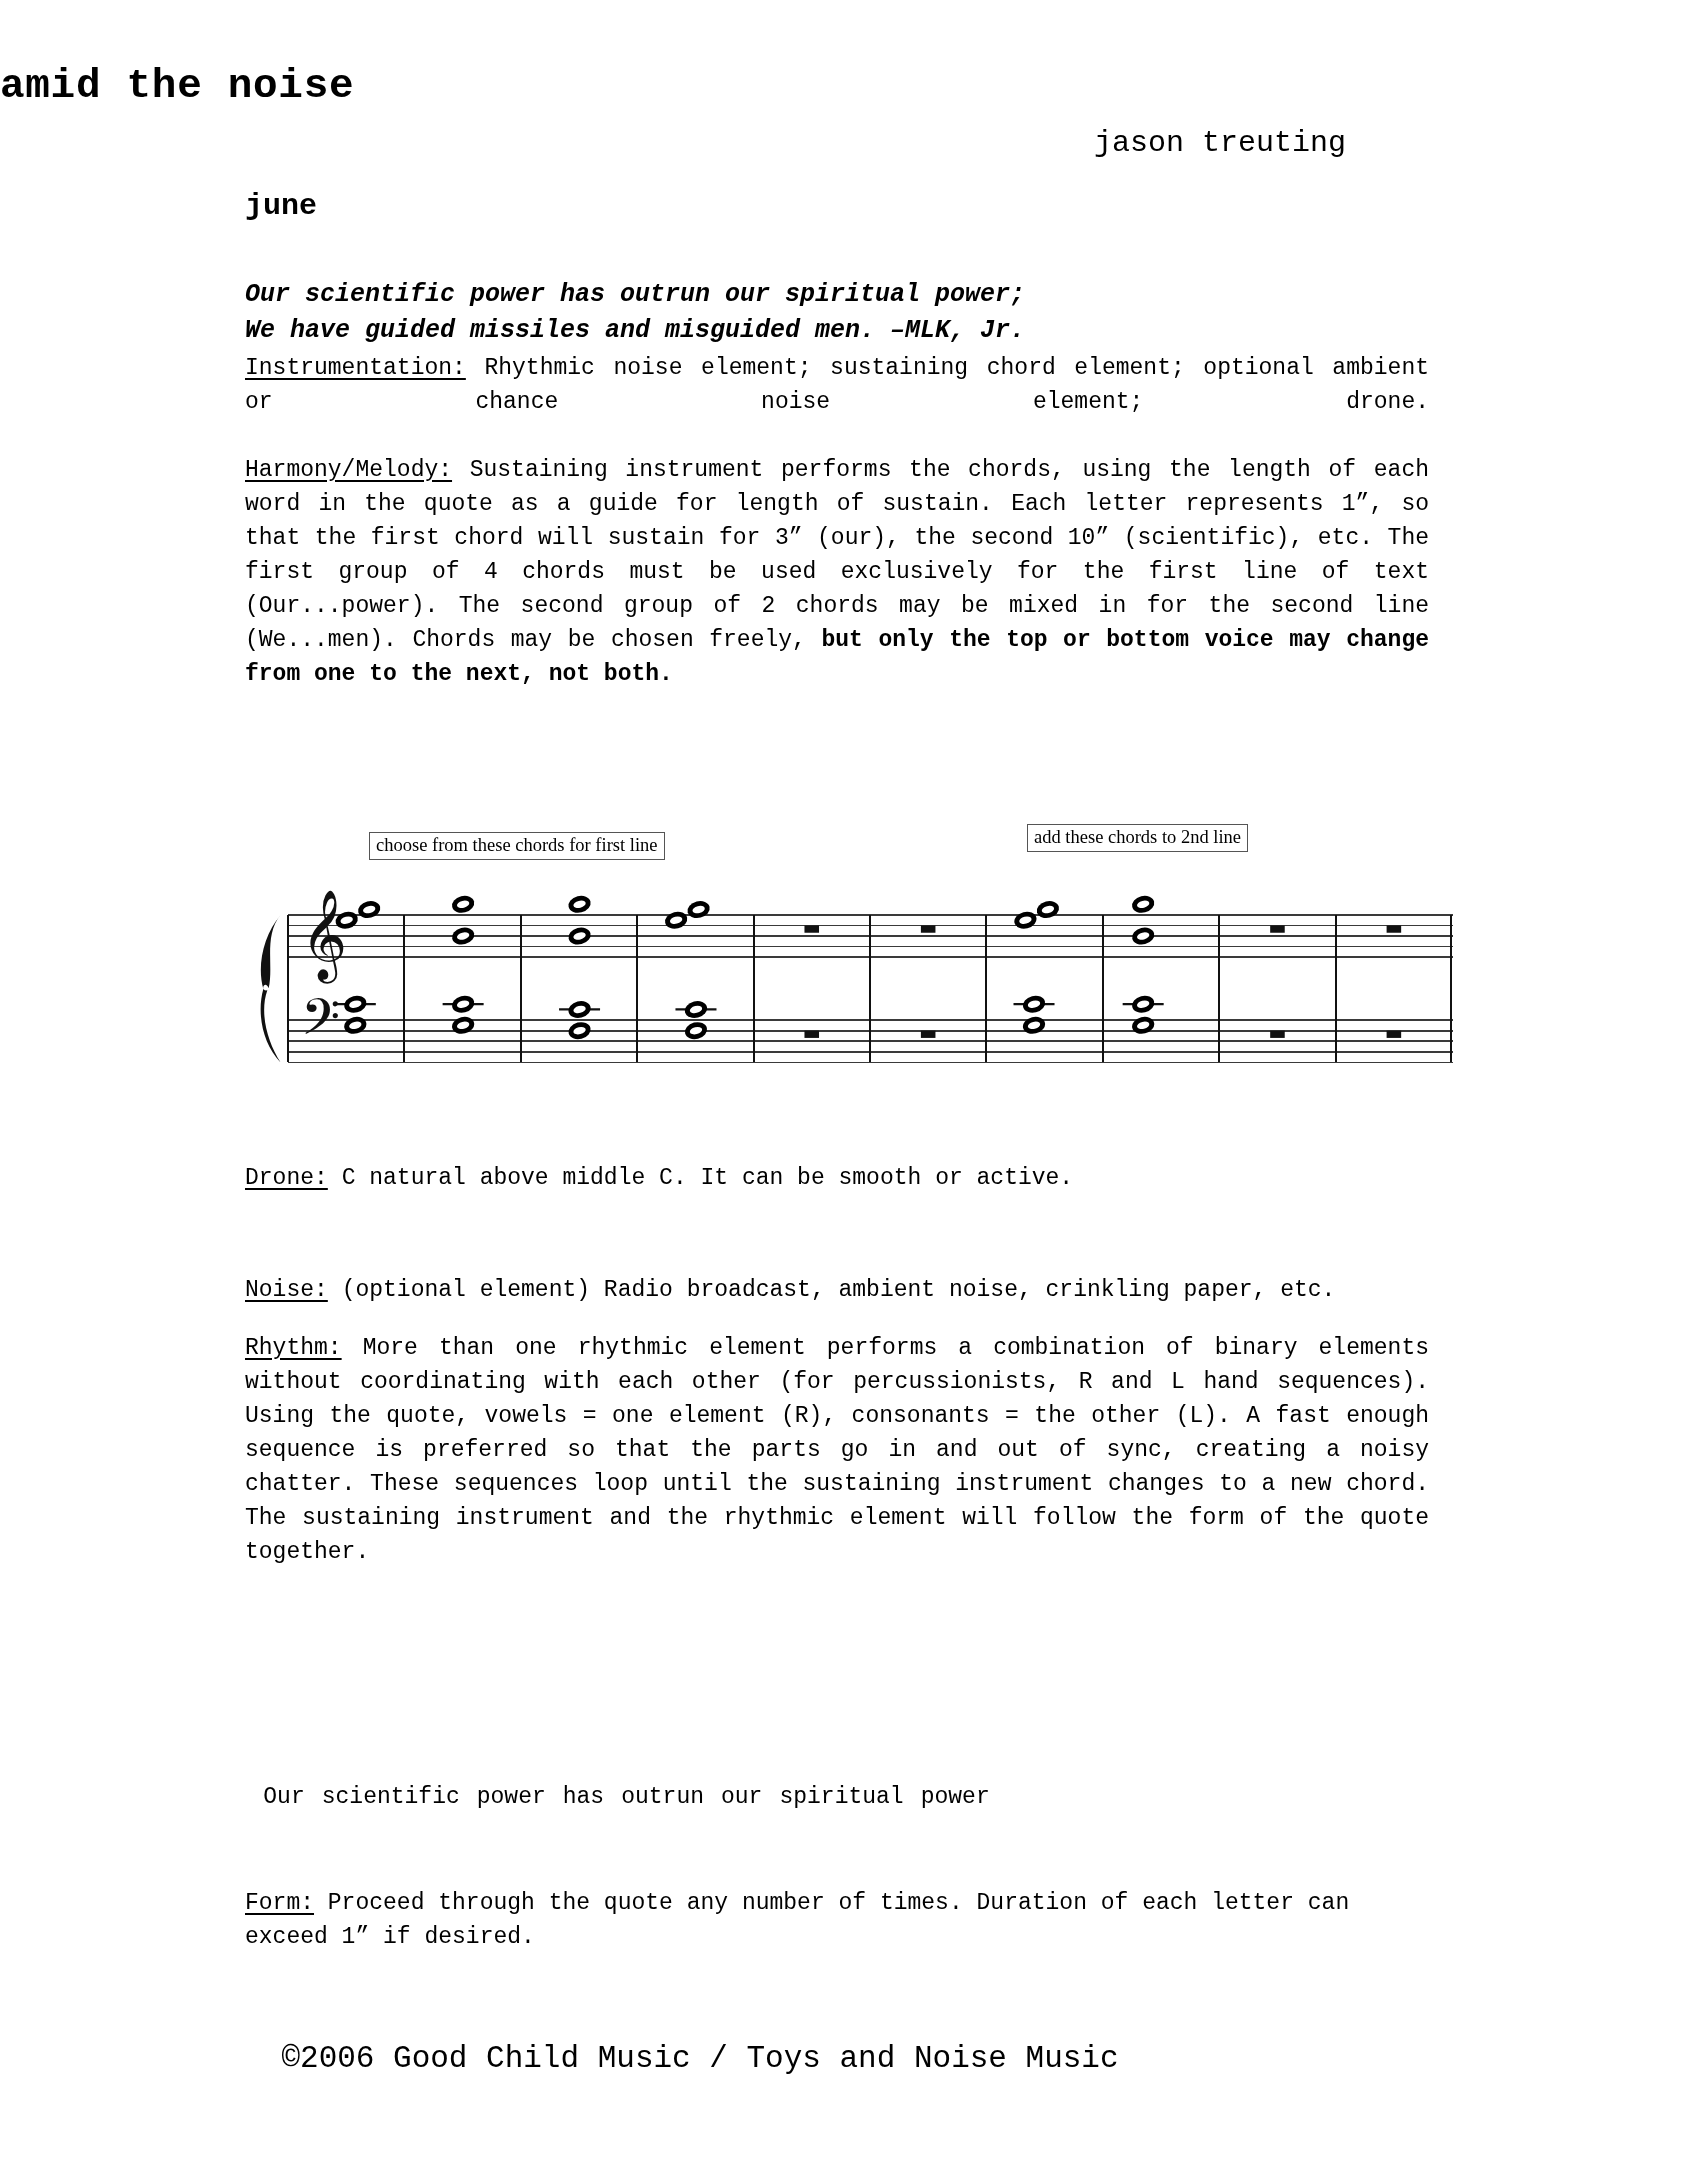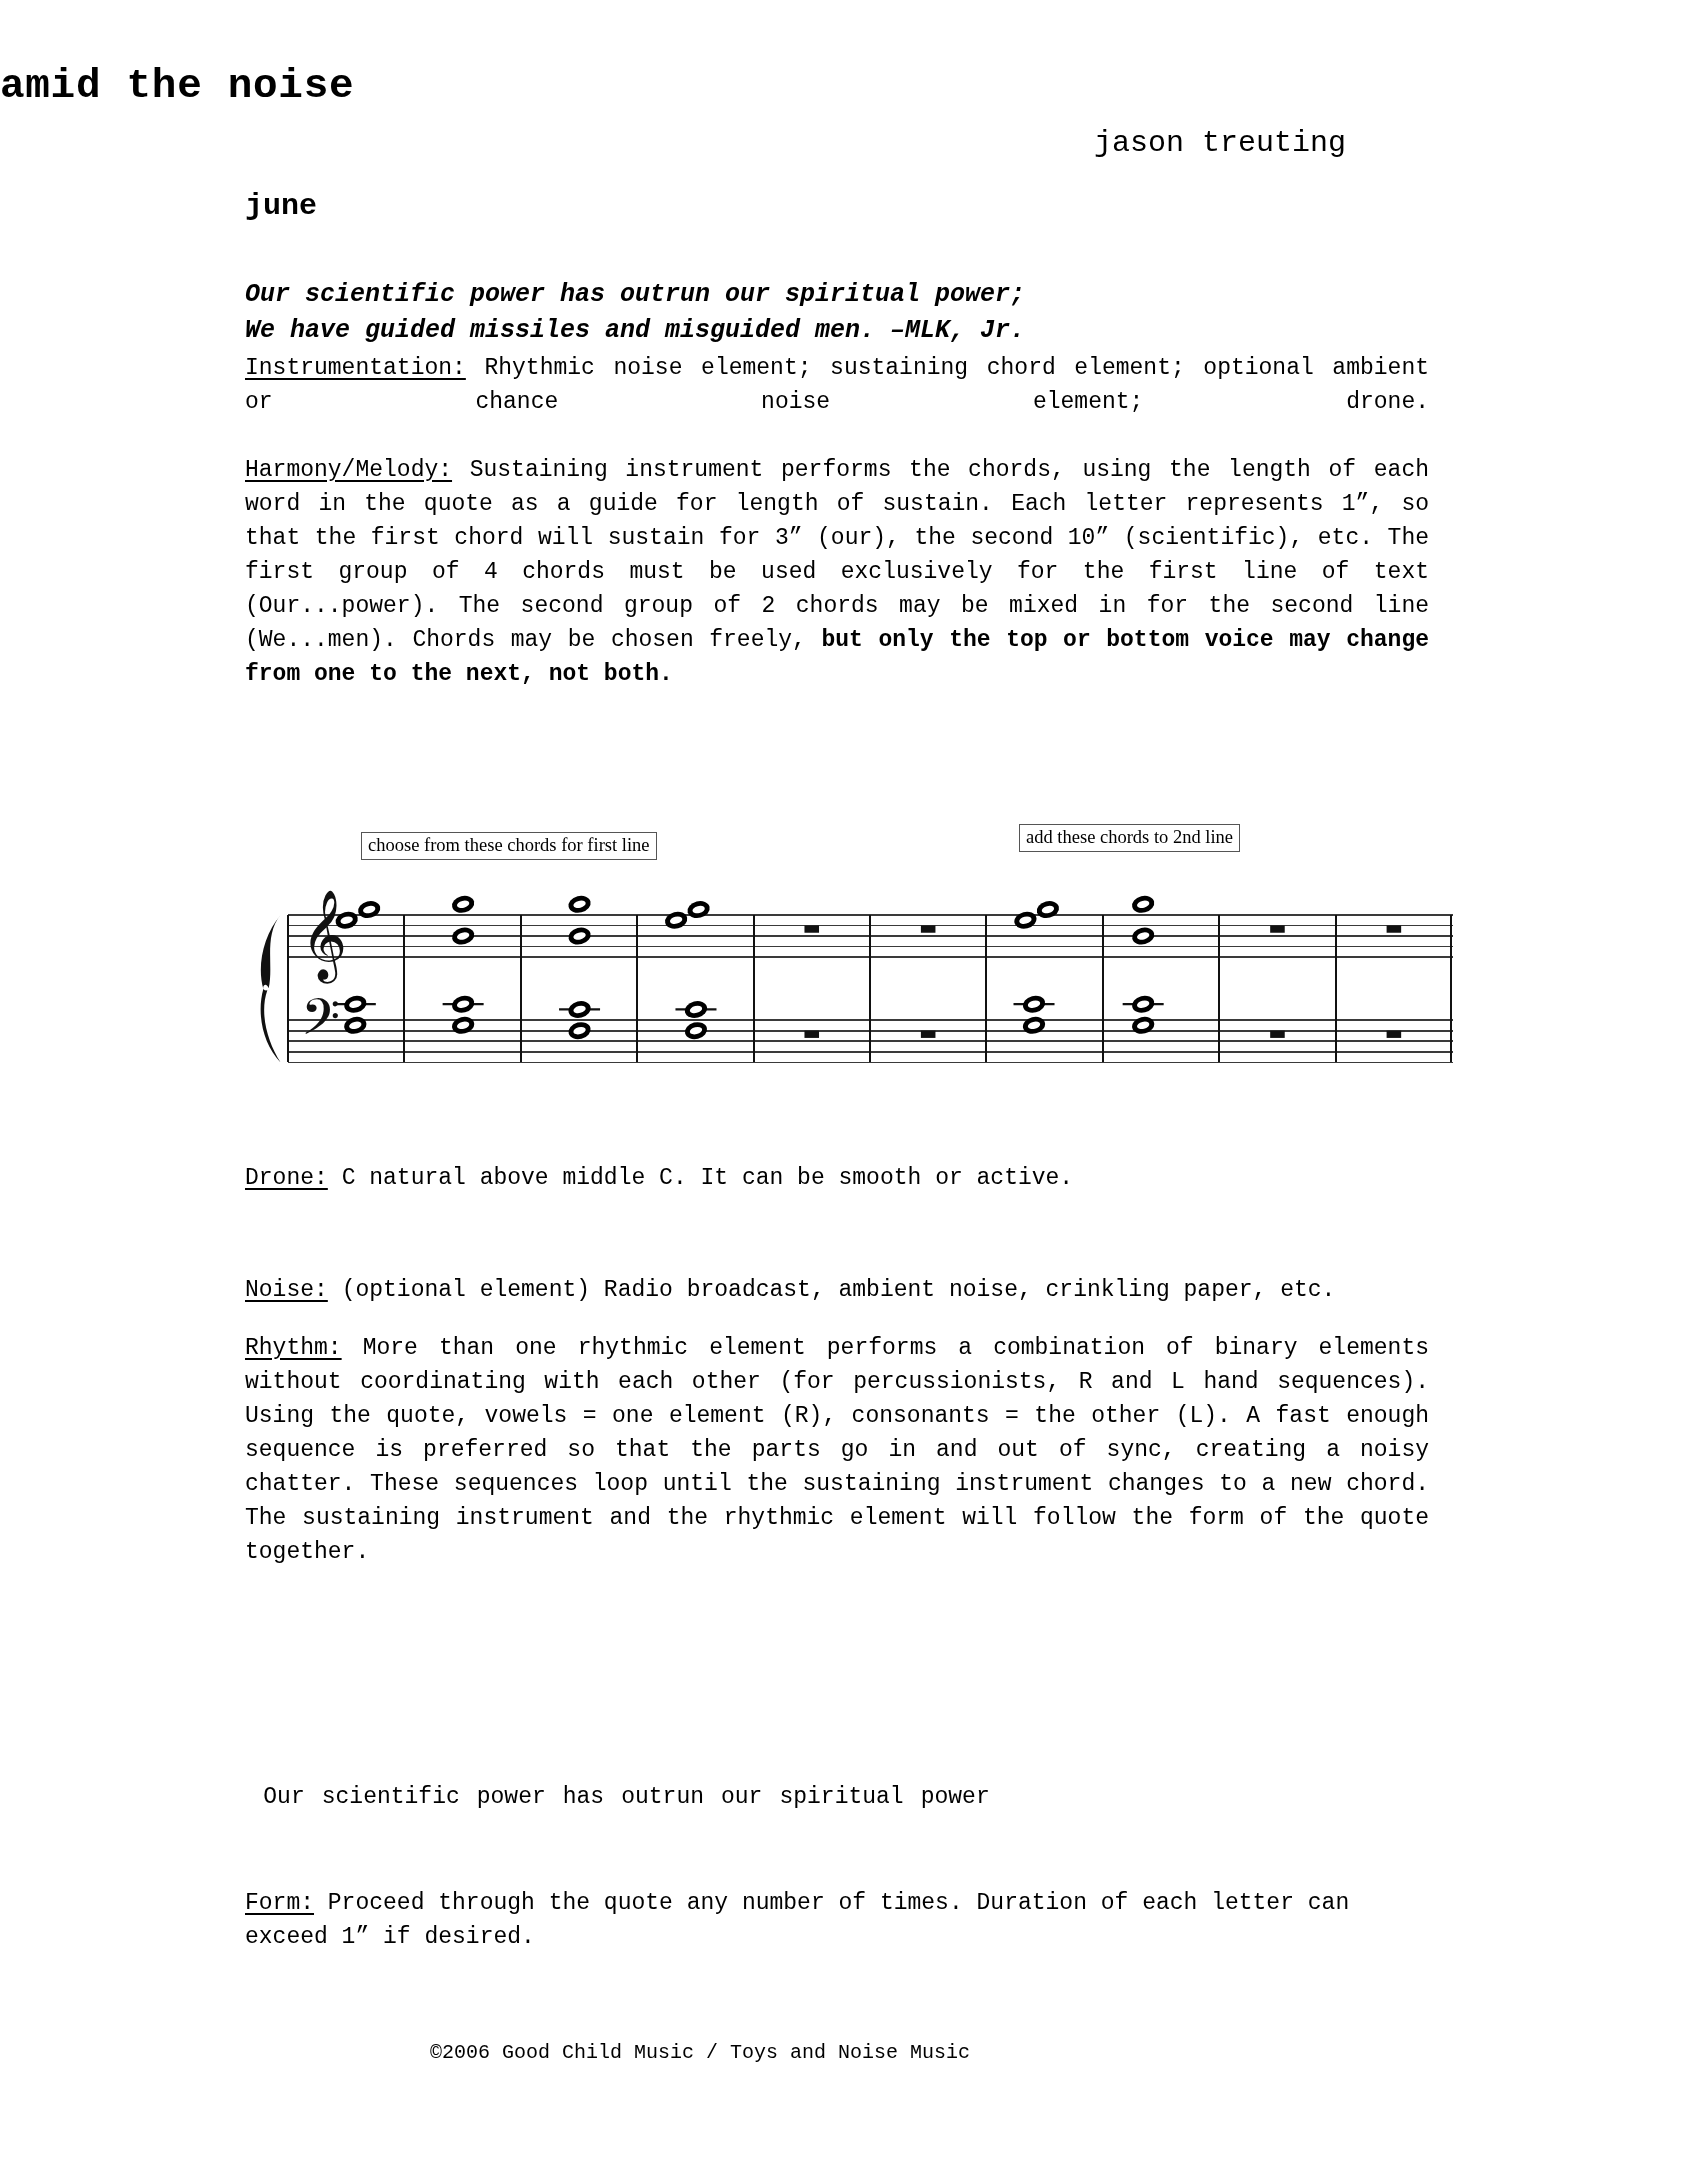--- a/index.html
+++ b/index.html
@@ -53,20 +53,21 @@
 
   .caption-box {
     position:absolute;
     border:1.3px solid #555;
     background:#ffffff;
     font-family:"Liberation Serif","DejaVu Serif",serif;
     font-size:18.5px;
     padding:2px 6px 3.3px 6px;
     white-space:nowrap;
     line-height:21px;
+    margin-left:8px;
   }
   #cap1 { left:361px; top:832px; }
   #cap2 { left:1019px; top:824px; }
 
   
   .rl-table {
     position:absolute; left:258px; top:1780px;
     font-size:23px; line-height:34px;
   }
   .rl-table table { border-collapse:collapse; }
@@ -76,21 +77,21 @@
     white-space:pre;
     font-size:23px;
     line-height:34px;
   }
   .rl-table td.first { padding-left:5.3px; }
 
   
   .footer {
     position:absolute; left:0; top:2041px; width:1400px;
     text-align:center;
-    font-size:20px;
+    font-size:31px;
   }
 </style>
 </head>
 <body>
 
 <div class="page">
 
   <div class="title">amid the noise</div>
   <div class="author">jason treuting</div>
   <div class="month">june</div>

